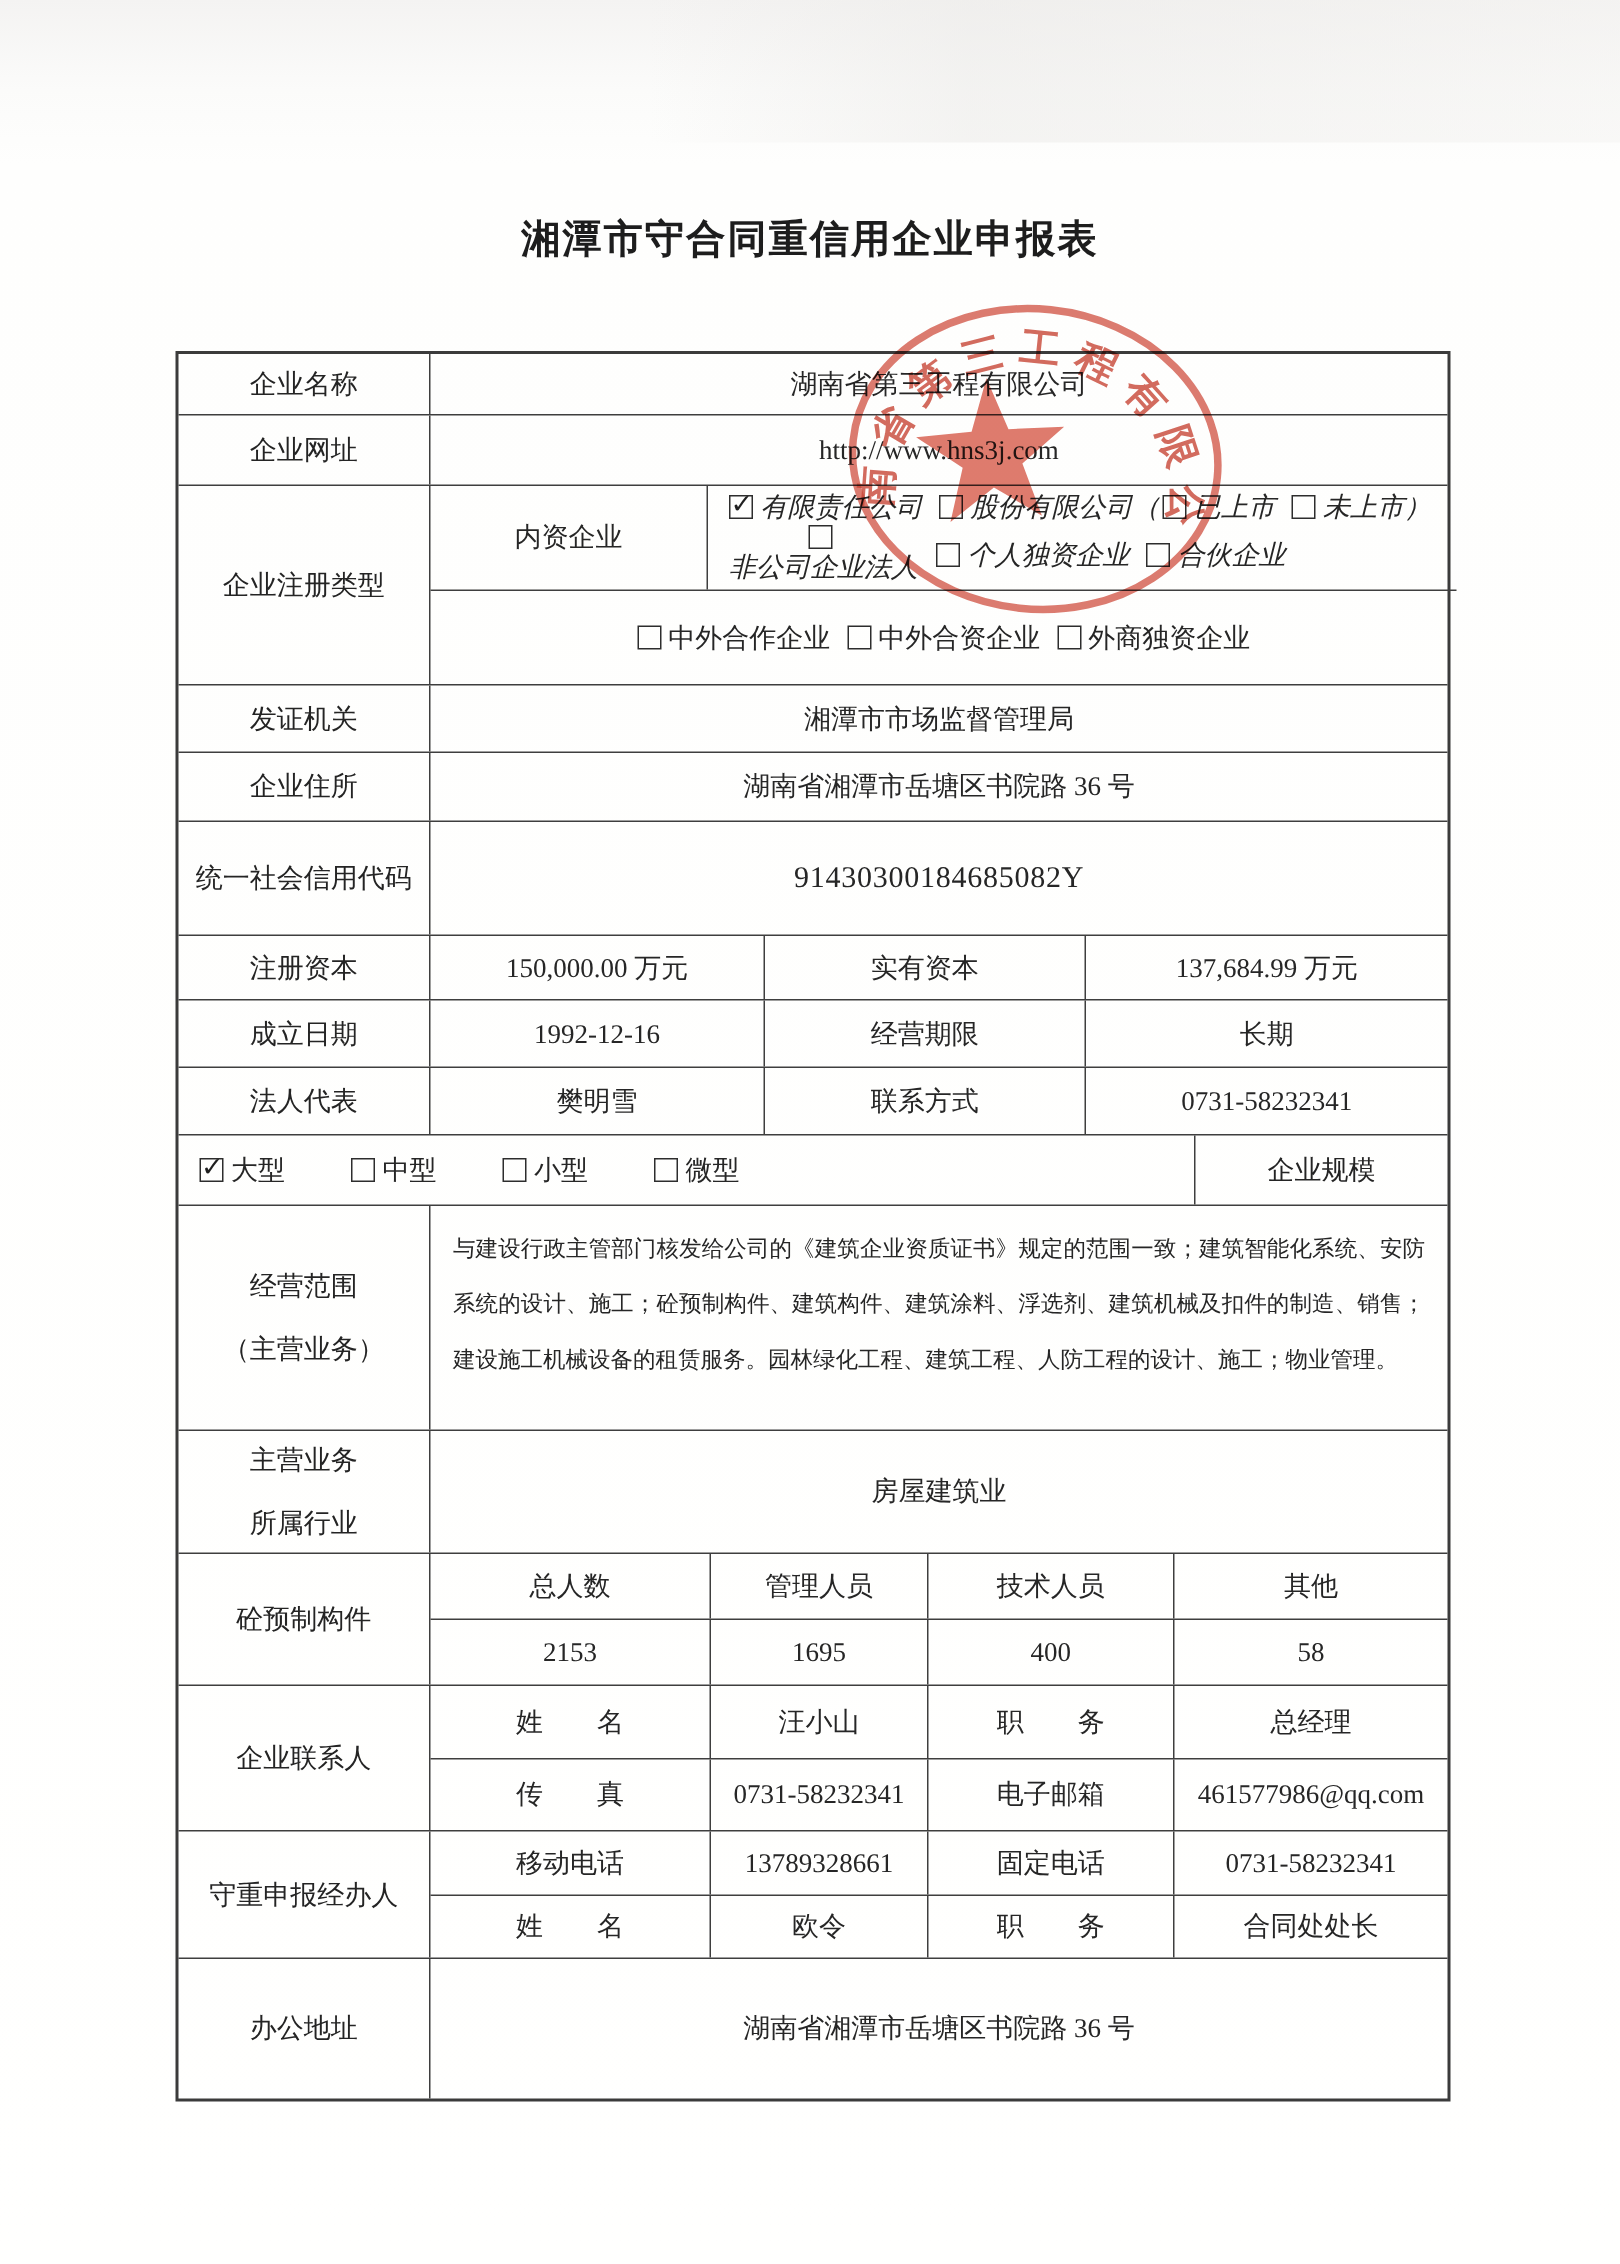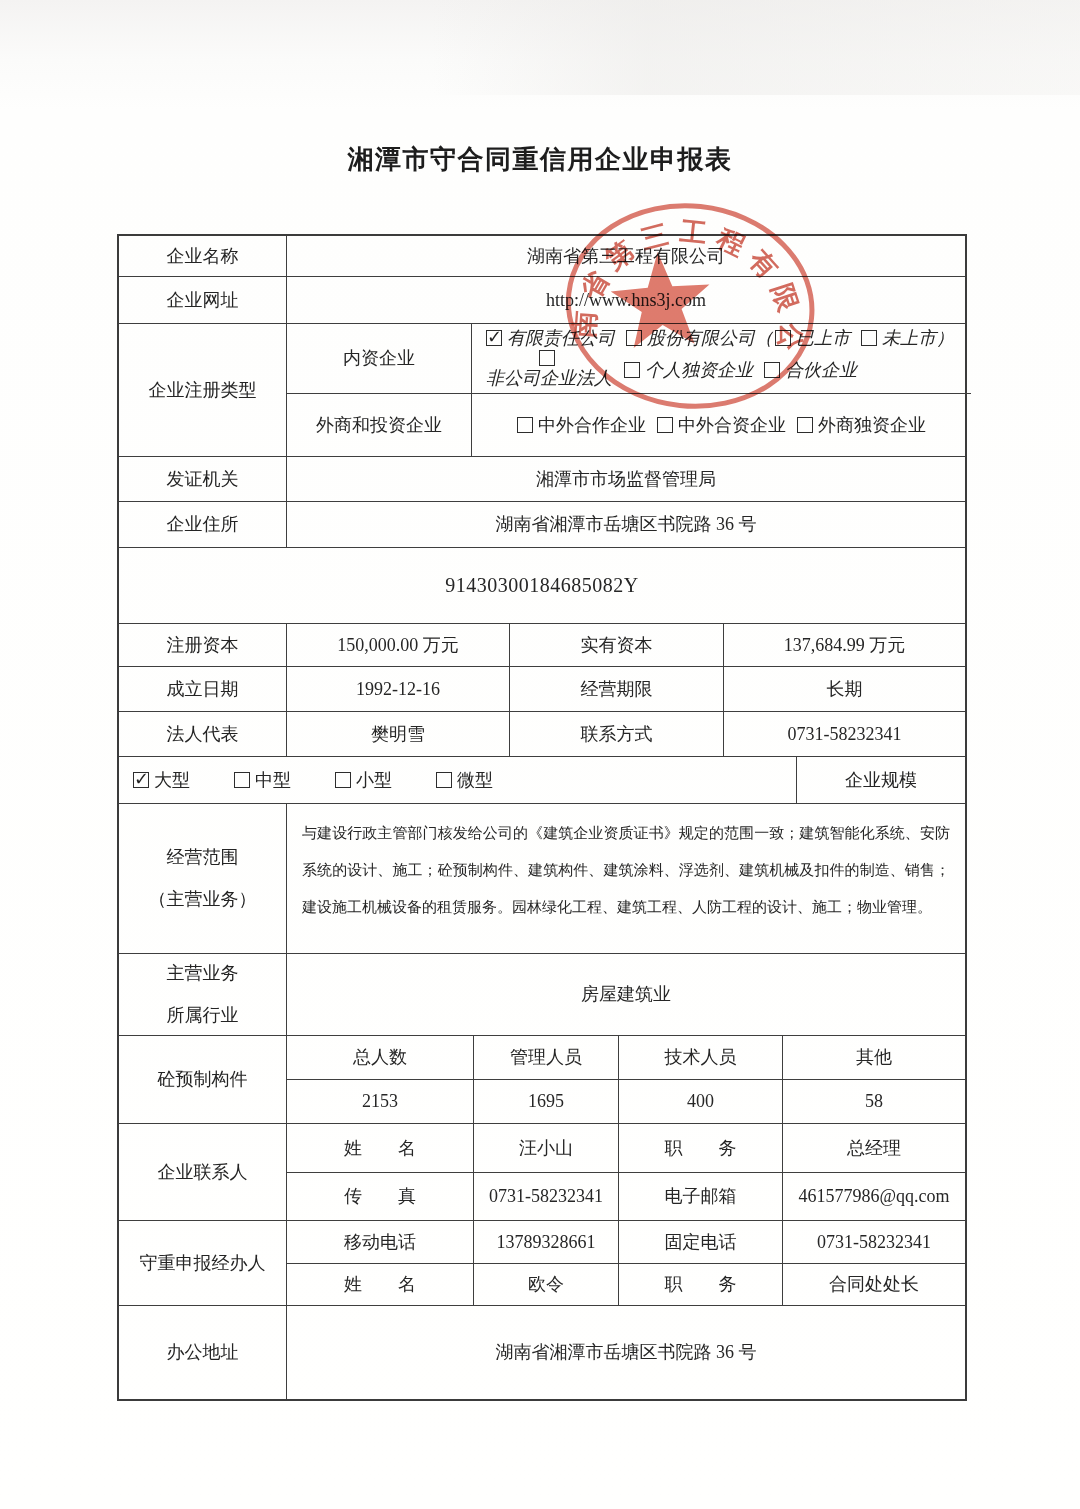--- a/index.html
+++ b/index.html
@@ -123,21 +123,20 @@
                   <span>个人独资企业</span>
                 </span>
               <span class="opt">
                   <span class="cb"></span>
                   <span>合伙企业</span>
                 </span>
             </div>
           </div>
         </div>
         <div class="irow" style="height:43px">
-          <div class="c" style="width:185px;flex:none">外商和投资企业</div>
           <div class="c" style="flex:1">
             <span class="opt">
                 <span class="cb"></span>
                 <span>中外合作企业</span>
               </span>
             <span class="opt">
                 <span class="cb"></span>
                 <span>中外合资企业</span>
               </span>
             <span class="opt" style="margin-right:0">
@@ -153,20 +152,21 @@
       <div class="c lab">发证机关</div>
       <div class="c" style="flex:1">湘潭市市场监督管理局</div>
     </div>
 
     <div class="row" style="height:46px">
       <div class="c lab">企业住所</div>
       <div class="c" style="flex:1">湖南省湘潭市岳塘区书院路 36 号</div>
     </div>
 
     <div class="row" style="height:76px">
+      <div class="c lab" style="line-height:1.9">统一社会信用代码</div>
       <div class="c code" style="flex:1">91430300184685082Y</div>
     </div>
 
     <div class="row" style="height:43px">
       <div class="c lab">注册资本</div>
       <div class="c" style="width:223px;flex:none">150,000.00 万元</div>
       <div class="c" style="width:214px;flex:none">实有资本</div>
       <div class="c" style="flex:1">137,684.99 万元</div>
     </div>
 

